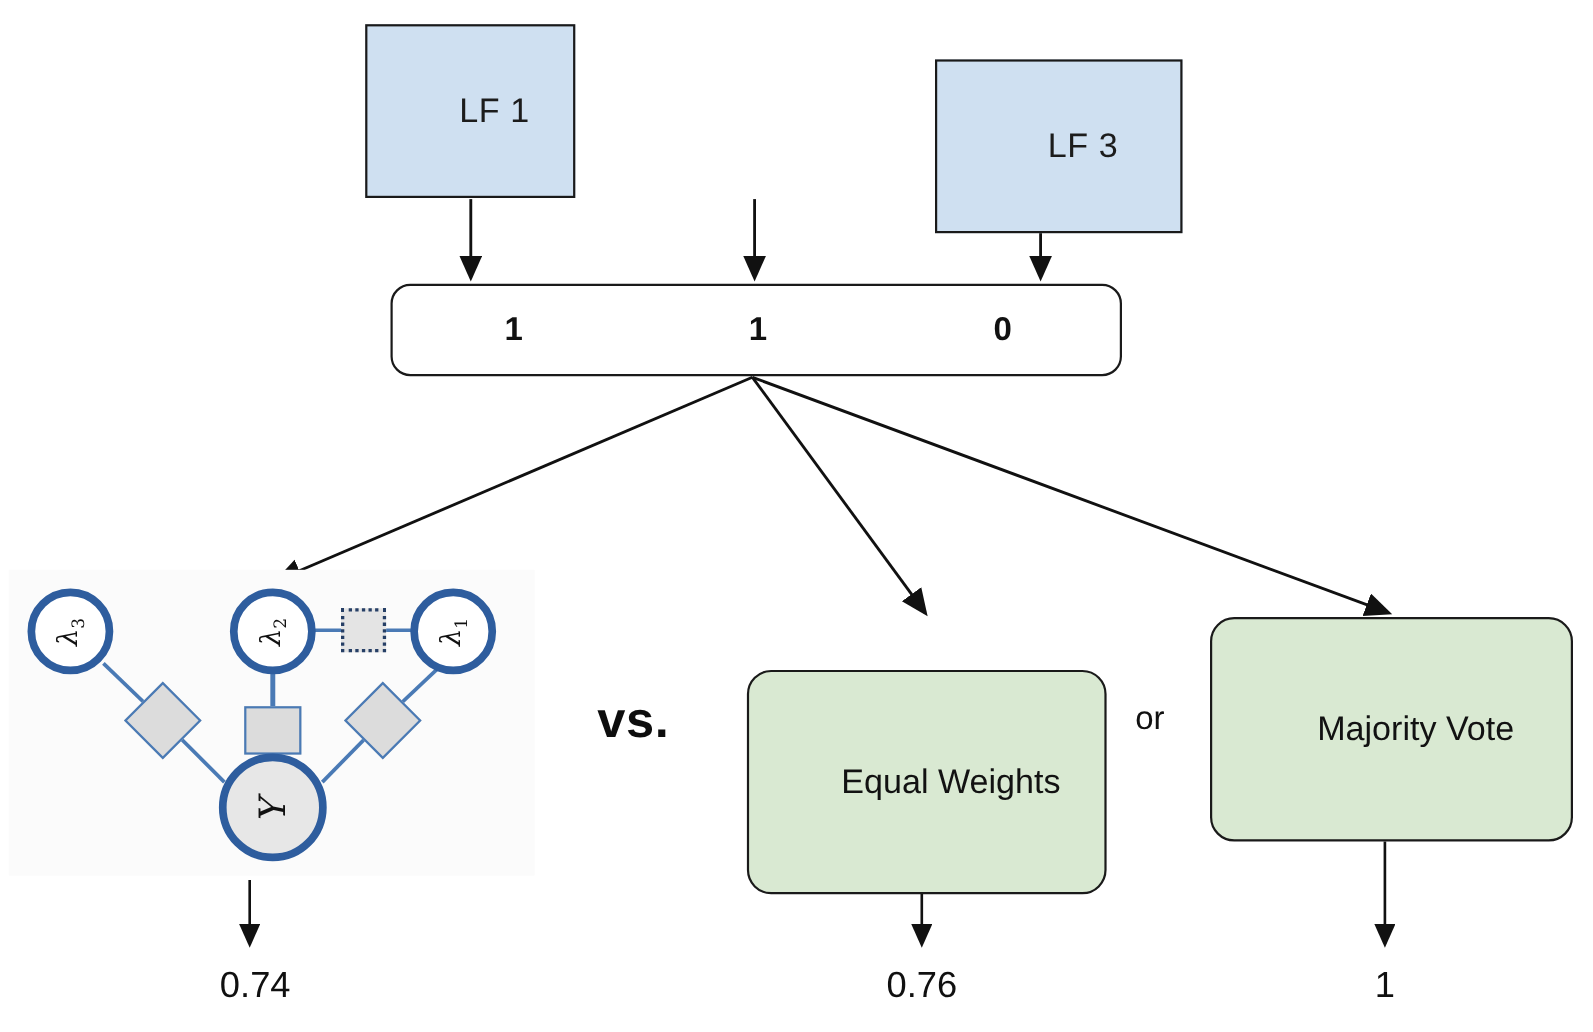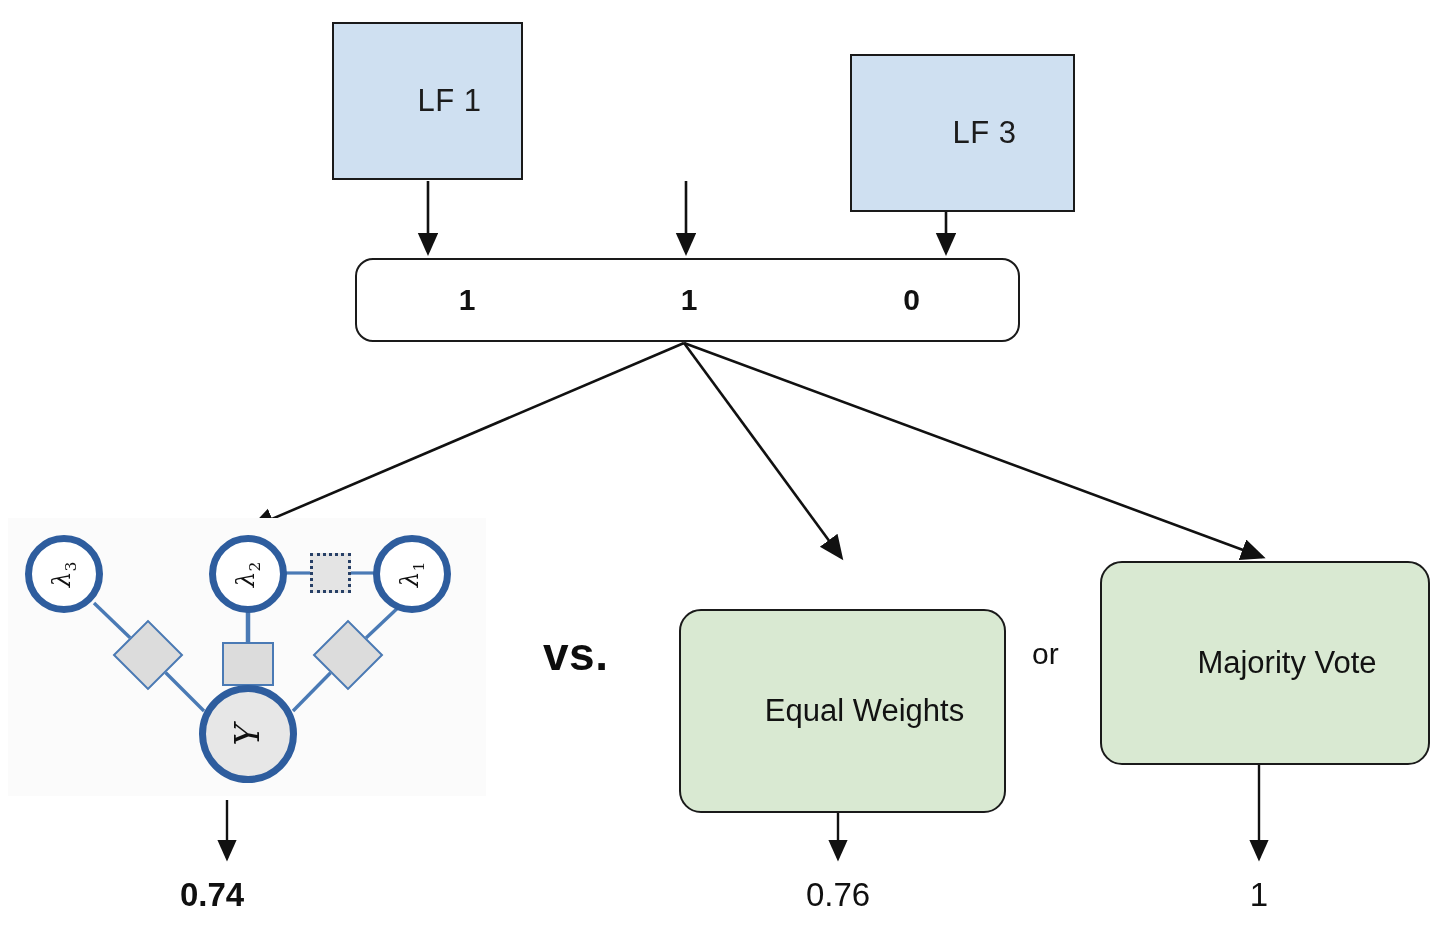--- a/index.html
+++ b/index.html
@@ -266,21 +266,21 @@
   <div class="node agg-box" style="left:679px; top:561px; width:327px; height:204px;margin-top:48px;">
     <span>Equal Weights</span>
   </div>
 
   <div class="word-or">or</div>
 
   <div class="node agg-box" style="left:1100px; top:561px; width:330px; height:204px;">
     <span>Majority Vote</span>
   </div>
 
-  <div class="out-val" style="left:142px; width:140px;font-weight:bold;">
+  <div class="out-val" style="left:162px; width:140px;">
     <span>0.74</span>
   </div>
   <div class="out-val" style="left:768px; width:140px;">
     <span>0.76</span>
   </div>
   <div class="out-val" style="left:1189px; width:140px;">
     <span>1</span>
   </div>
 
 </div>

